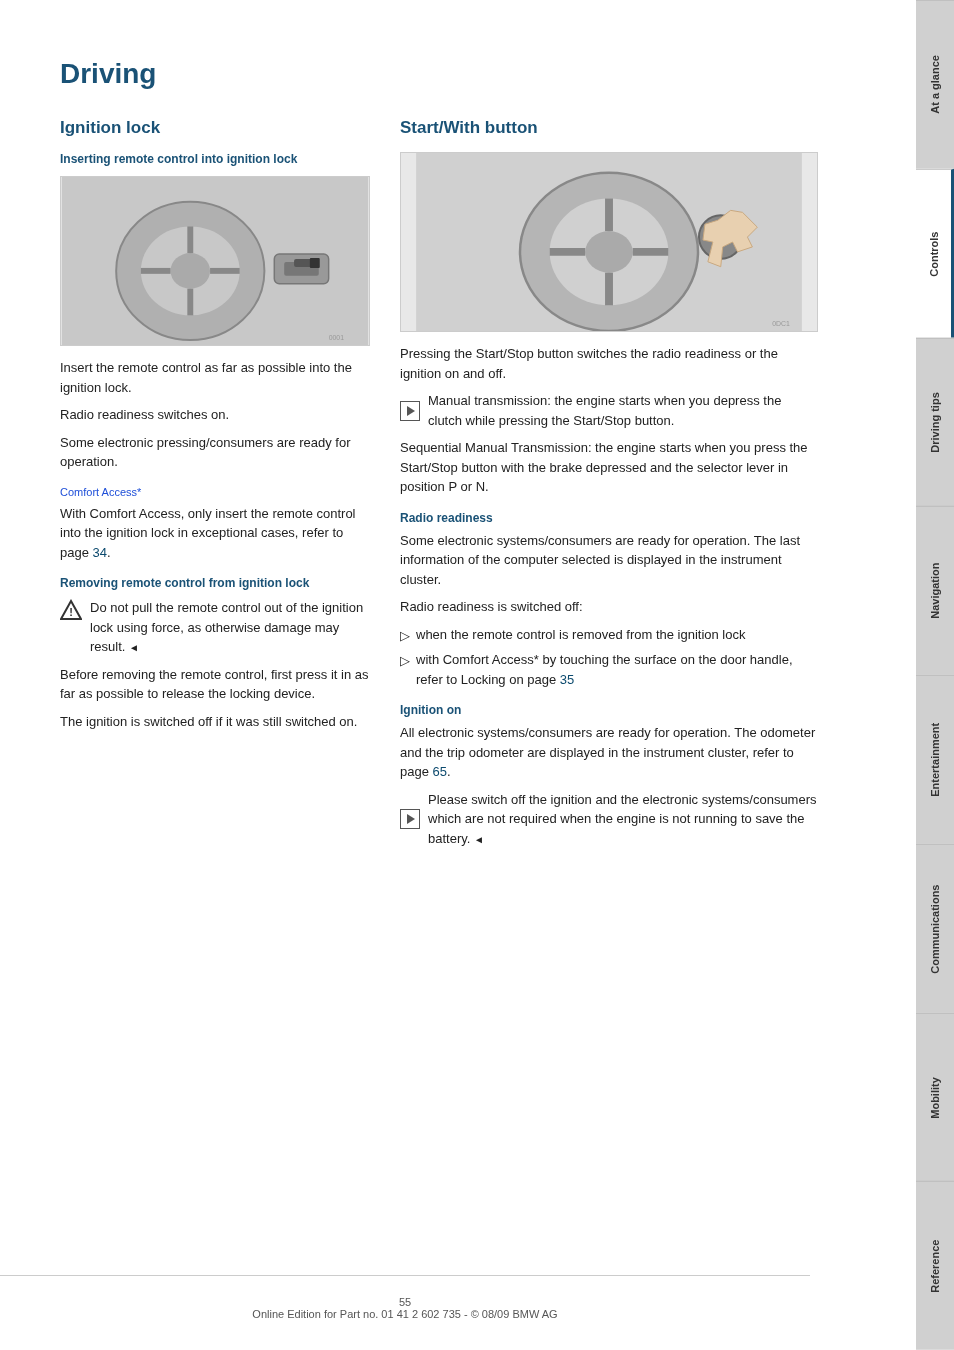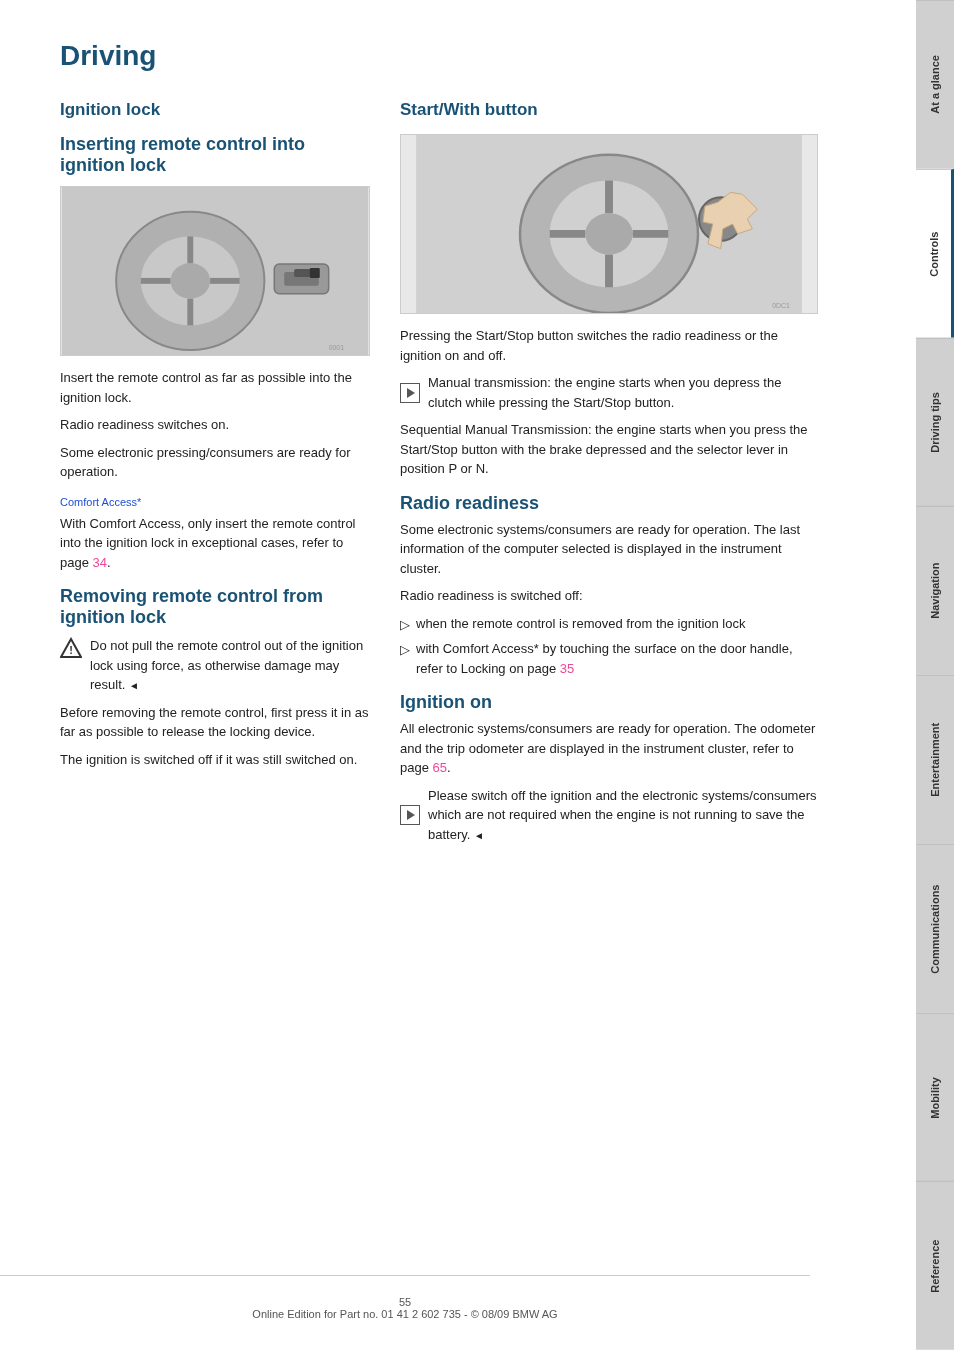--- a/index.html
+++ b/index.html
@@ -51,20 +51,21 @@
     .sidebar-tab.active {
       background: #fff;
       border-left: 2px solid #1a5276;
     }
 
     
     .main-content {
       width: 848px;
       padding: 40px 30px 30px 60px;
       position: relative;
+      margin-top: 18px;
     }
 
     
     .page-title {
       font-size: 28px;
       font-weight: bold;
       color: #1a5276;
       margin-bottom: 28px;
       font-family: Arial, Helvetica, sans-serif;
     }
@@ -86,21 +87,21 @@
 
     
     .section-heading {
       font-size: 17px;
       font-weight: bold;
       color: #1a5276;
       margin-bottom: 14px;
     }
 
     .subsection-heading {
-      font-size: 18px;
+      font-size: 12px;
       font-weight: bold;
       color: #1a5276;
       margin-bottom: 8px;
     }
 
     
     .content-image {
       width: 100%;
       background: #e8e8e8;
       border: 1px solid #ccc;
@@ -195,21 +196,21 @@
     }
 
     .bullet-arrow {
       flex-shrink: 0;
       margin-right: 6px;
       margin-top: 1px;
     }
 
     
     a {
-      color: #ec4899;
+      color: #0c4a6e;
       text-decoration: none;
     }
 
     
     .sub-sep {
       margin-top: 14px;
       margin-bottom: 8px;
     }
 
     

